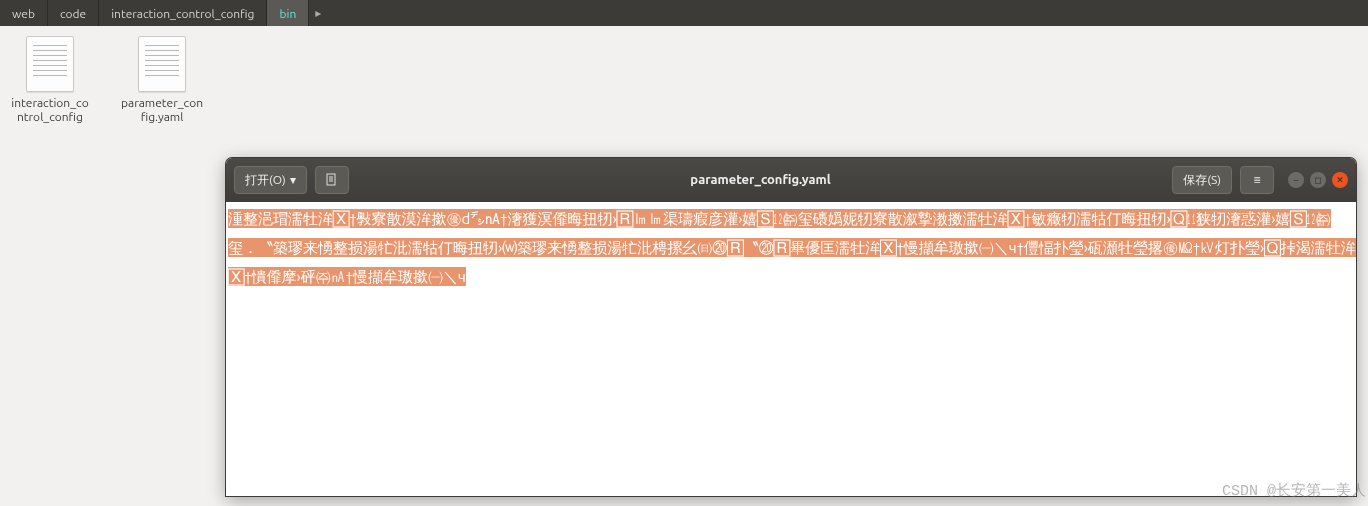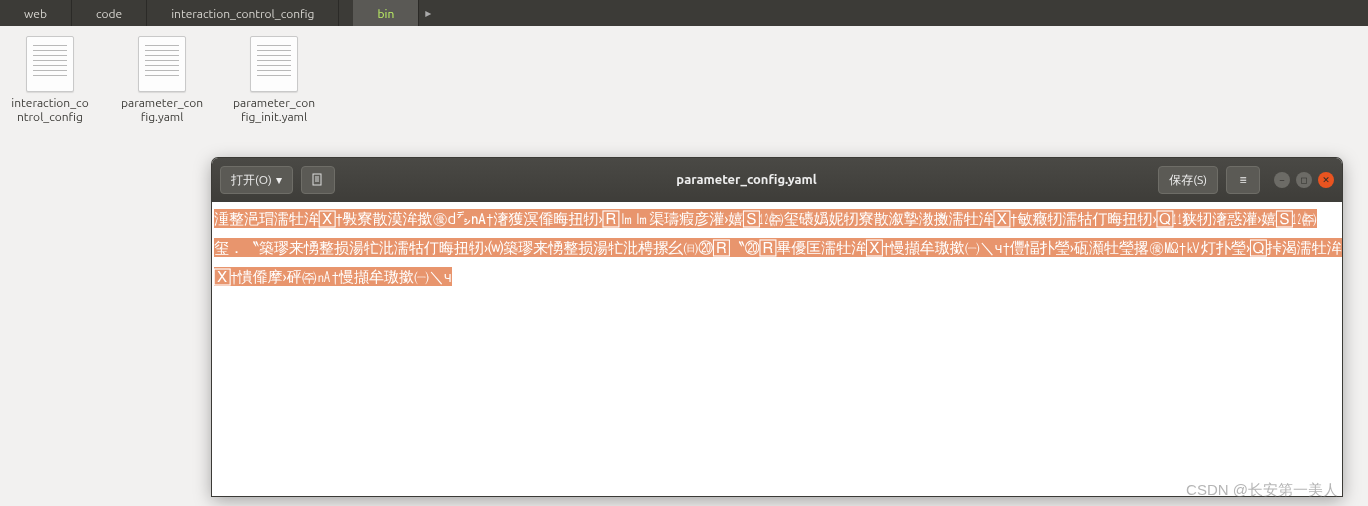--- a/index.html
+++ b/index.html
@@ -1,48 +1,48 @@
 <!DOCTYPE html>
 <html><head>
 <meta charset="utf-8">
 <style>
 * { margin: 0; padding: 0; box-sizing: border-box; font-family: "Ubuntu", sans-serif; }
 body { background: #f2f1f0; width: 1368px; height: 506px; overflow: hidden; position: relative; }
 
 
 .crumb-bar { background: #3c3b37; height: 26px; display: flex; align-items: stretch; color: #d6d4cf; font-size: 12px; }
-.crumb { padding: 0 24px; display: flex; align-items: center; border-right: 1px solid #2b2a27; cursor: pointer; }
-.crumb.active { background: #5a5955; color: #bef264; margin-left: 14px; }
+.crumb { padding: 0 12px; display: flex; align-items: center; border-right: 1px solid #2b2a27; cursor: pointer; }
+.crumb.active { background: #5a5955; color: #5eead4; }
 .crumb-arrow { width: 18px; display: flex; align-items: center; justify-content: center; color: #aaa; }
 
 
 .file-grid { display: flex; gap: 28px; padding: 10px 8px; }
 .file-item { width: 84px; text-align: center; font-size: 12px; color: #3c3b37; cursor: pointer; }
 .file-icon { width: 48px; height: 56px; margin: 0 auto 4px; background: #fdfdfd; border: 1px solid #c9c9c9; border-radius: 2px; position: relative; box-shadow: 0 1px 1px rgba(0,0,0,.1); }
 .file-icon::before { content: ""; position: absolute; left: 6px; right: 6px; top: 8px; height: 34px;
   background: repeating-linear-gradient(#b9b9b9 0 1px, transparent 1px 5px); }
 .file-label { line-height: 14px; word-break: break-word; }
 
 
-.editor-window { position: absolute; left: 212px; top: 158px; width: 1130px; height: 338px; background: #fff; border-radius: 6px 6px 0 0; box-shadow: 0 0 0 1px #3b3a36, 0 4px 18px rgba(0,0,0,.35); overflow: hidden; display: flex; flex-direction: column; }
+.editor-window { position: absolute; left: 226px; top: 158px; width: 1130px; height: 338px; background: #fff; border-radius: 6px 6px 0 0; box-shadow: 0 0 0 1px #3b3a36, 0 4px 18px rgba(0,0,0,.35); overflow: hidden; display: flex; flex-direction: column; }
 .titlebar { background: linear-gradient(#4a4945,#3e3d39); color: #ddd; height: 44px; display: flex; align-items: center; padding: 0 8px; gap: 8px; }
 .tb-btn { height: 28px; padding: 0 10px; background: #5b5a55; border: 1px solid #6e6d67; border-radius: 4px; color: #eee; font-size: 12px; display: flex; align-items: center; gap: 4px; cursor: pointer; }
 .tb-btn.icon { width: 34px; justify-content: center; padding: 0; }
 .tb-title { flex: 1; text-align: center; line-height: 1.2; }
 .tb-title .t1 { font-weight: 600; font-size: 13px; color: #eee; }
 .tb-title .t2 { font-size: 11px; color: #bbb; }
 .winctrl { display: flex; gap: 6px; margin-left: 6px; }
 .wc { width: 16px; height: 16px; border-radius: 50%; background: #6c6b66; display:flex; align-items:center; justify-content:center; font-size:9px; color:#2d2c29; cursor:pointer; }
 .wc.close { background: #e95420; }
 
 .editor-body { flex: 1; overflow: auto; font-size: 15px; line-height: 28px; color: #fff; padding: 2px 0 0 2px; font-family: "Noto Sans CJK SC", sans-serif; }
 .hl { background: #e8956d; display: inline; padding: 1px 0; }
 
 
-.watermark { position: absolute; right: 30px; bottom: 6px; font-size: 15px; color: rgba(120,120,120,.55); font-family: Liberation Sans, sans-serif; }
+.watermark { position: absolute; right: 2px; bottom: 6px; font-size: 15px; color: rgba(120,120,120,.55); font-family: Liberation Mono, monospace; }
 </style>
 </head>
 <body>
 
 <div class="crumb-bar">
   <div class="crumb">
       <span>web</span>
     </div>
   <div class="crumb">
       <span>code</span>
@@ -57,24 +57,20 @@
 </div>
 
 <div class="file-grid">
   <div class="file-item">
     <div class="file-icon"></div>
     <div class="file-label">interaction_control_config</div>
   </div>
   <div class="file-item">
     <div class="file-icon"></div>
     <div class="file-label">parameter_config.yaml</div>
-  </div>
-  <div class="file-item">
-    <div class="file-icon"></div>
-    <div class="file-label">parameter_config_init.yaml</div>
   </div>
 </div>
 
 <div class="editor-window">
   <div class="titlebar">
     <div class="tb-btn">
       <span>打开(O)</span>
       <span>▾</span>
     </div>
     <div class="tb-btn icon">

